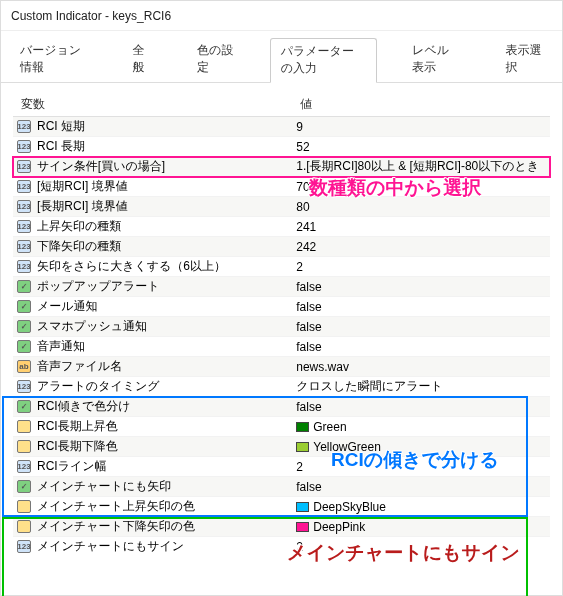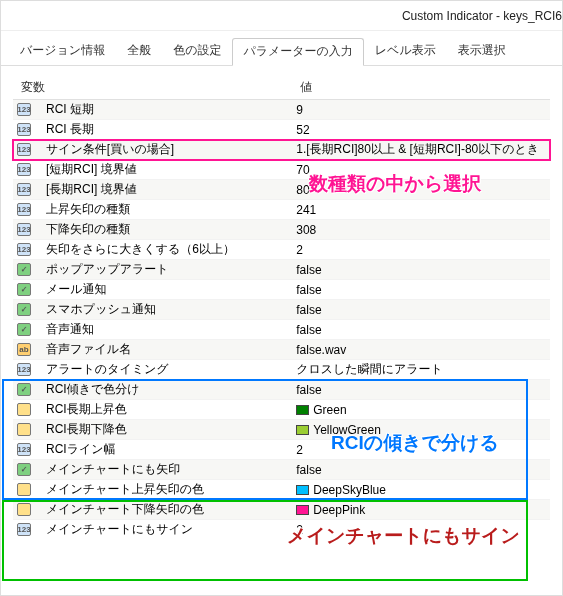--- a/index.html
+++ b/index.html
@@ -1,28 +1,28 @@
 <!DOCTYPE html>
 <html><head>
 <meta charset="utf-8">
 <style>
 * { box-sizing: border-box; margin: 0; padding: 0; font-family: "Meiryo UI", "MS PGothic", sans-serif; font-size: 12px; }
 body { background: #f0f0f0; width: 563px; height: 596px; overflow: hidden; }
 .window { width: 563px; height: 596px; background: #fff; border: 1px solid #ddd; }
-.titlebar { height: 30px; line-height: 30px; padding-left: 10px; background: #fff; color: #222; font-size: 12px; border-bottom: 1px solid #eee; text-align: right; }
-.tabbar { display: flex; padding: 6px 8px 0 8px; background: #fff; border-bottom: 1px solid #ddd; }
+.titlebar { height: 30px; line-height: 30px; padding-left: 10px; background: #fff; color: #222; font-size: 12px; border-bottom: 1px solid #eee; }
+.tabbar { display: flex; padding: 6px 8px 0 8px; background: #fff; border-bottom: 1px solid #ddd; gap: 24px; }
 .tab { padding: 4px 10px 5px 10px; border: 1px solid transparent; border-bottom: none; color: #333; cursor: pointer; margin-right: 0; }
 .tab.active { border-color: #ccc; border-bottom: 1px solid #fff; background: #fff; position: relative; top: 1px; border-radius: 3px 3px 0 0; }
 .content { padding: 10px 12px; }
 .grid { width: 100%; border-collapse: collapse; }
 .grid th { text-align: left; font-weight: normal; background: #fff; color: #333; padding: 3px 8px; border-bottom: 1px solid #e0e0e0; }
 .grid th:first-child { width: 52%; }
 .grid td { padding: 1px 4px; height: 20px; border-top: 1px solid #f2f2f2; }
 .grid tbody tr.alt td { background: #f7f7f5; }
-.namecell { display: flex; align-items: center; gap: 15px; }
+.namecell { display: flex; align-items: center; gap: 6px; }
 .valcell { display: flex; align-items: center; gap: 4px; }
 .ico { width: 14px; height: 13px; border: 1px solid #777; border-radius: 2px; display: inline-flex; align-items: center; justify-content: center; font-size: 8px; font-weight: bold; background: #cfe3f8; color: #555; }
 .ico.green { background: #7fd080; }
 .ico.yellow { background: #ffe08a; }
 .ico.orange { background: #ffcf70; }
 .swatch { width: 13px; height: 10px; border: 1px solid #444; display: inline-block; }
 .hl-red { outline: 2px solid #ff1493; outline-offset: -1px; }
 .hl-blue-box { position: absolute; border: 2px solid #0078ff; pointer-events: none; }
 .hl-green-box { position: absolute; border: 2px solid #00c000; pointer-events: none; }
 .annot { position: absolute; font-size: 19px; font-weight: 700; color: #ff1493; text-shadow: 1px 0 #fff, -1px 0 #fff, 0 1px #fff, 0 -1px #fff, 1px 1px #fff, -1px -1px #fff; pointer-events: none; }
@@ -134,21 +134,21 @@
           </tr>
           <tr class="alt">
             <td>
               <div class="namecell">
                 <span class="ico ">123</span>
                 <span>下降矢印の種類</span>
               </div>
             </td>
             <td>
               <div class="valcell">
-                <span>308</span>
+                <span>242</span>
               </div>
             </td>
           </tr>
           <tr>
             <td>
               <div class="namecell">
                 <span class="ico ">123</span>
                 <span>矢印をさらに大きくする（6以上）</span>
               </div>
             </td>
@@ -212,21 +212,21 @@
           </tr>
           <tr class="alt">
             <td>
               <div class="namecell">
                 <span class="ico orange">ab</span>
                 <span>音声ファイル名</span>
               </div>
             </td>
             <td>
               <div class="valcell">
-                <span>false.wav</span>
+                <span>news.wav</span>
               </div>
             </td>
           </tr>
           <tr>
             <td>
               <div class="namecell">
                 <span class="ico ">123</span>
                 <span>アラートのタイミング</span>
               </div>
             </td>
@@ -340,21 +340,21 @@
             </td>
             <td>
               <div class="valcell">
                 <span>2</span>
               </div>
             </td>
           </tr>
         </tbody>
     </table>
 
-    <div class="annot" style="left:308px; top:105px;">数種類の中から選択</div>
+    <div class="annot" style="left:308px; top:92px;">数種類の中から選択</div>
 
     <div class="hl-blue-box" style="left:1px; top:313px; width:526px; height:121px;"></div>
     <div class="annot blue" style="left:330px; top:352px;">RCIの傾きで分ける</div>
 
     <div class="hl-green-box" style="left:1px; top:434px; width:526px; height:81px;"></div>
     <div class="annot green" style="left:286px; top:457px;">メインチャートにもサイン</div>
   </div>
 </div>
 
 </body></html>

